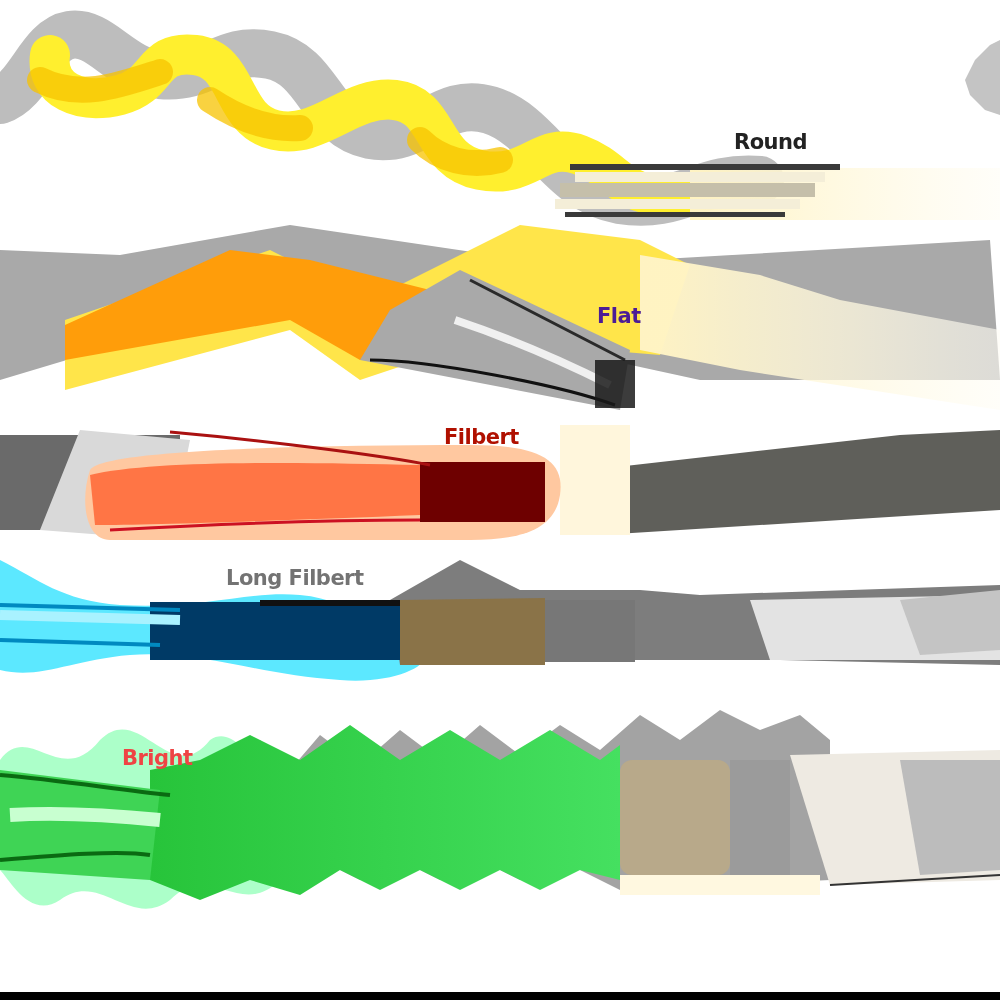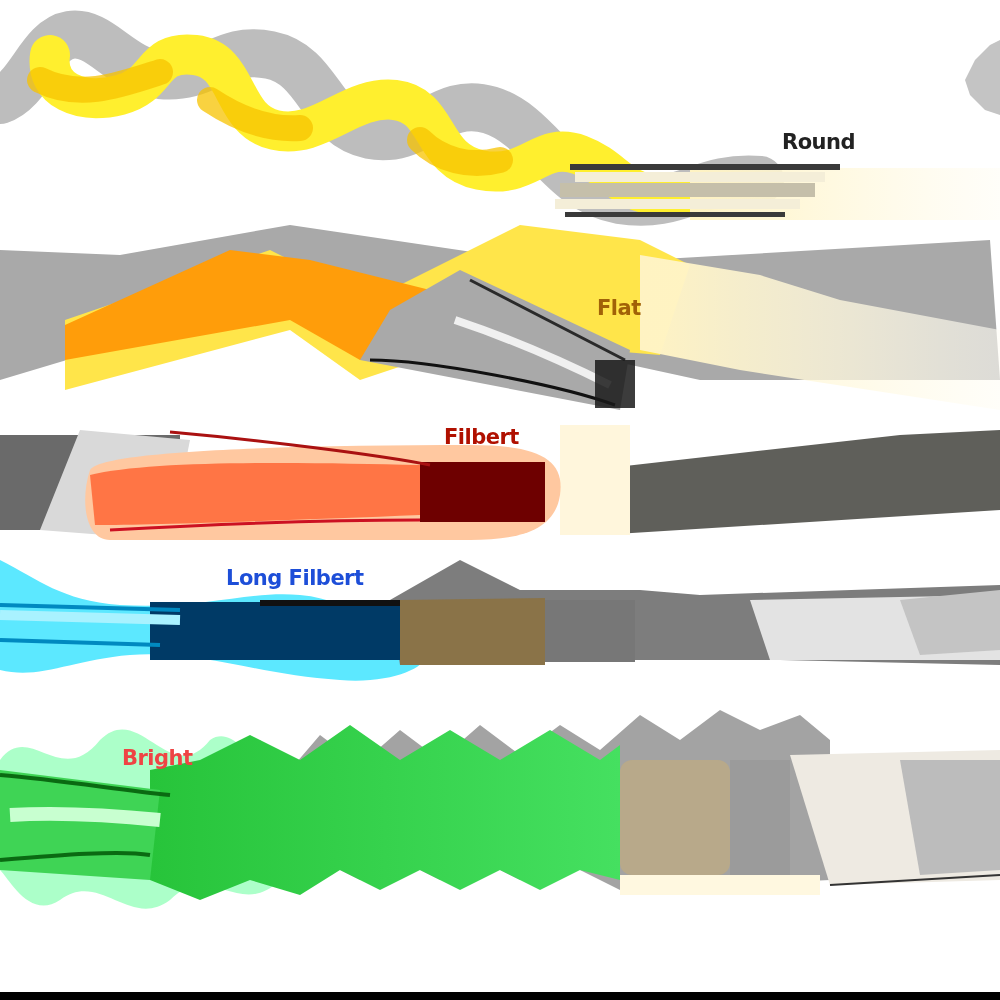--- a/index.html
+++ b/index.html
@@ -96,19 +96,19 @@
     <rect x="730" y="760" width="60" height="115" fill="#9b9b9b"></rect>
     <polygon points="790,755 1000,750 1000,880 830,885" fill="#eeeae2"></polygon>
     <polygon points="900,760 1000,760 1000,870 920,875" fill="#bcbcbc"></polygon>
     <path d="M830,885 L1000,875" stroke="#333" stroke-width="2"></path>
     <rect x="620" y="875" width="200" height="20" fill="#fff8e0"></rect>
   </g>
 
   <path d="M1000,40 L990,45 L975,60 L965,80 L970,95 L985,110 L1000,115 Z" fill="#c4c4c4"></path>
 </svg>
 
-<div class="label" style="left:734px;top:130px;color:#222;margin-left:48px;">Round</div>
-<div class="label" style="left:597px;top:296px;color:#a16207;">Flat</div>
+<div class="label" style="left:734px;top:130px;color:#222;">Round</div>
+<div class="label" style="left:597px;top:304px;color:#4c1d95;">Flat</div>
 <div class="label" style="left:444px;top:425px;color:#b01000;text-align:center;">Filbert</div>
-<div class="label" style="left:226px;top:566px;color:#1d4ed8;">Long Filbert</div>
+<div class="label" style="left:226px;top:566px;color:#737373;">Long Filbert</div>
 <div class="label" style="left:122px;top:746px;color:#ef4444;">Bright</div>
 
 <div class="bottom-bar"></div>
 
 </body></html>

